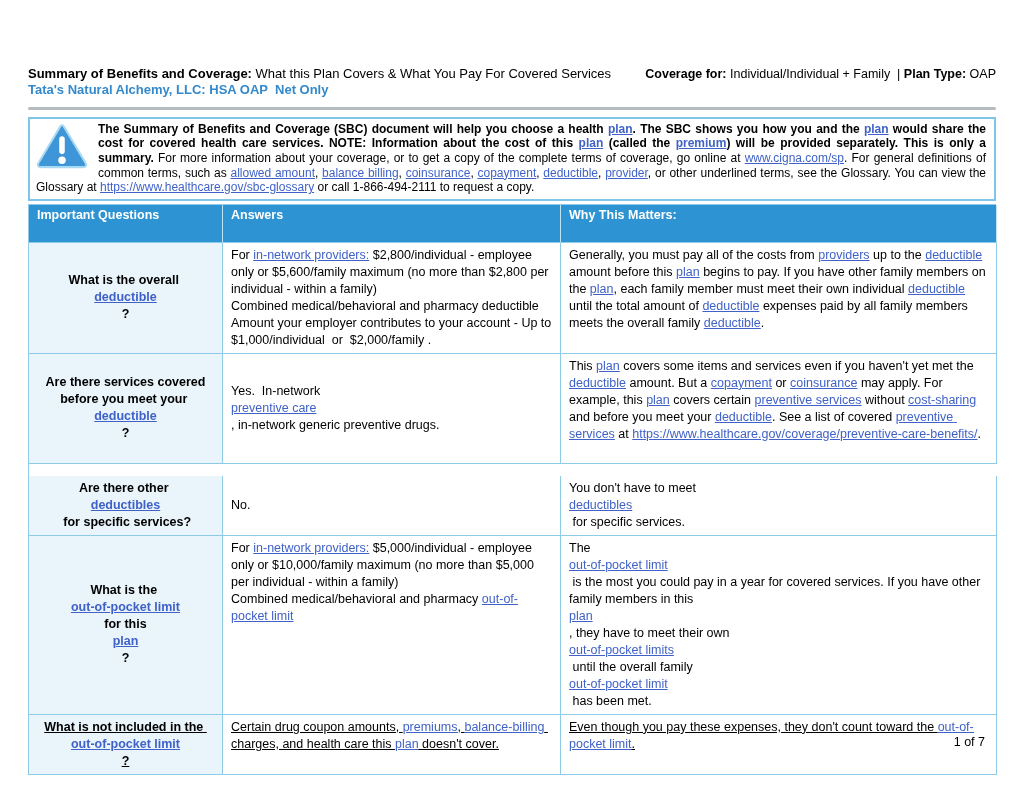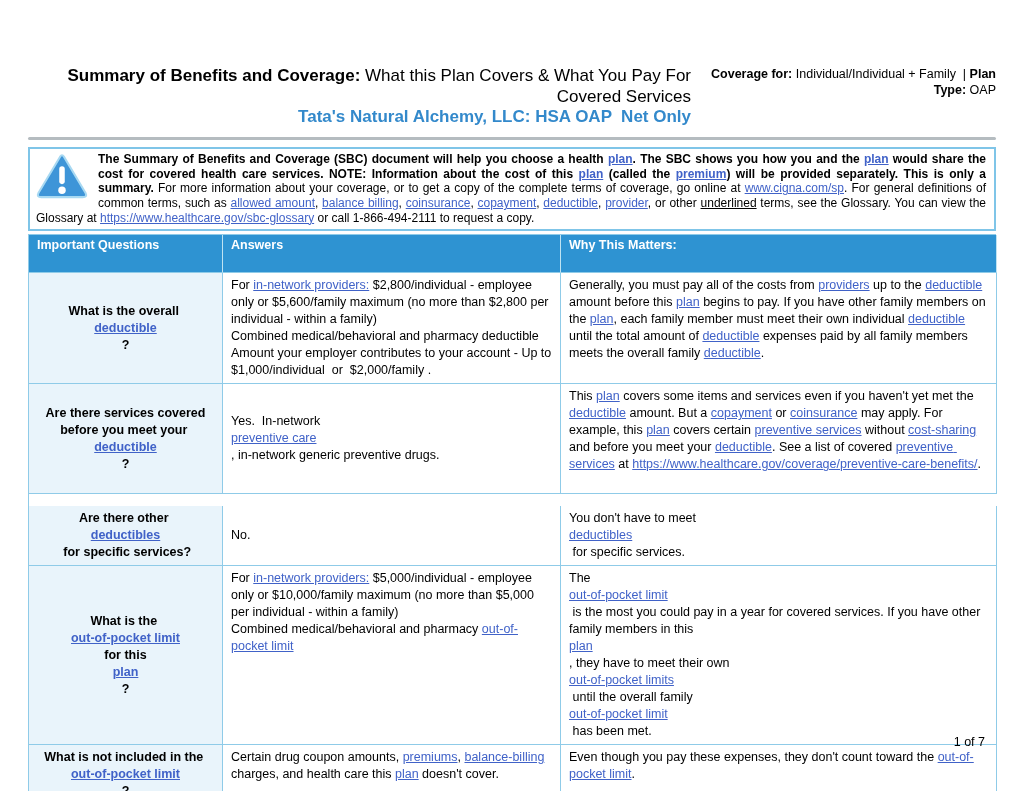--- a/index.html
+++ b/index.html
@@ -12,45 +12,45 @@
     --rule:#B5BCC0;
   }
   *{margin:0;padding:0;box-sizing:border-box;}
   html,body{background:#e9e9e9;}
   body{font-family:"Liberation Sans",sans-serif;color:#000;}
   .page{position:relative;width:1024px;height:791px;background:#fff;overflow:hidden;margin:0 auto;}
   .content{padding:66px 28px 0 28px;}
 
   
   .doc-header{display:flex;justify-content:space-between;align-items:flex-start;}
-  .hdr-left{font-size:17px;line-height:1.22;text-align:right;}
+  .hdr-left{font-size:13px;line-height:1.22;}
   .hdr-right{font-size:12.5px;line-height:1.28;text-align:right;}
   .subtitle{color:var(--hdr-blue);font-weight:bold;white-space:pre-wrap;}
   .coverage-period{color:var(--hdr-blue);font-weight:bold;}
   .rule{height:3px;background:var(--rule);margin-top:9px;border-radius:2px;}
 
   
   .notice{border:2px solid var(--boxb);background:#fff;margin-top:7px;
           padding:3px 8px 4px 6px;font-size:12px;line-height:1.22;text-align:justify;}
   .notice-icon{float:left;width:52px;height:46px;margin:1px 10px 2px 0;}
   .rich{white-space:pre-wrap;}
   .bld{font-weight:bold;}
-  .und{text-decoration:underline;}
+  .und{}
   .lnk{color:var(--link);text-decoration:underline;cursor:pointer;}
 
   
   .tbl{margin-top:3px;border-left:1px solid var(--cb);border-top:1px solid var(--cb);font-size:12.5px;line-height:1.36;}
   .trow{display:grid;grid-template-columns:194px 338px 436px;}
   .cell{border-right:1px solid var(--cb);border-bottom:1px solid var(--cb);padding:4px 8px;}
   .thead .cell{background:var(--accent);color:#fff;font-weight:bold;padding:2px 8px 18px 8px;
                border-right:1px solid #BFE3F2;border-bottom:1px solid var(--cb);}
   .qcell{background:var(--qbg);font-weight:bold;display:flex;flex-direction:column;justify-content:center;text-align:center;}
   .vcenter{display:flex;flex-direction:column;justify-content:center;}
   .r1{min-height:105px;} .r2{min-height:110px;} .r3{min-height:35px;margin-top:12px;}
-  .r4{min-height:92px;}  .r5{min-height:37px;}
+  .r4{min-height:92px;}  .r5{min-height:37px;text-decoration:underline;}
 
   .page-num{position:absolute;right:39px;bottom:42px;font-size:12.5px;}
 </style>
 </head>
 <body>
 
 <div class="page">
   <div class="content">
 
     <div class="doc-header">

